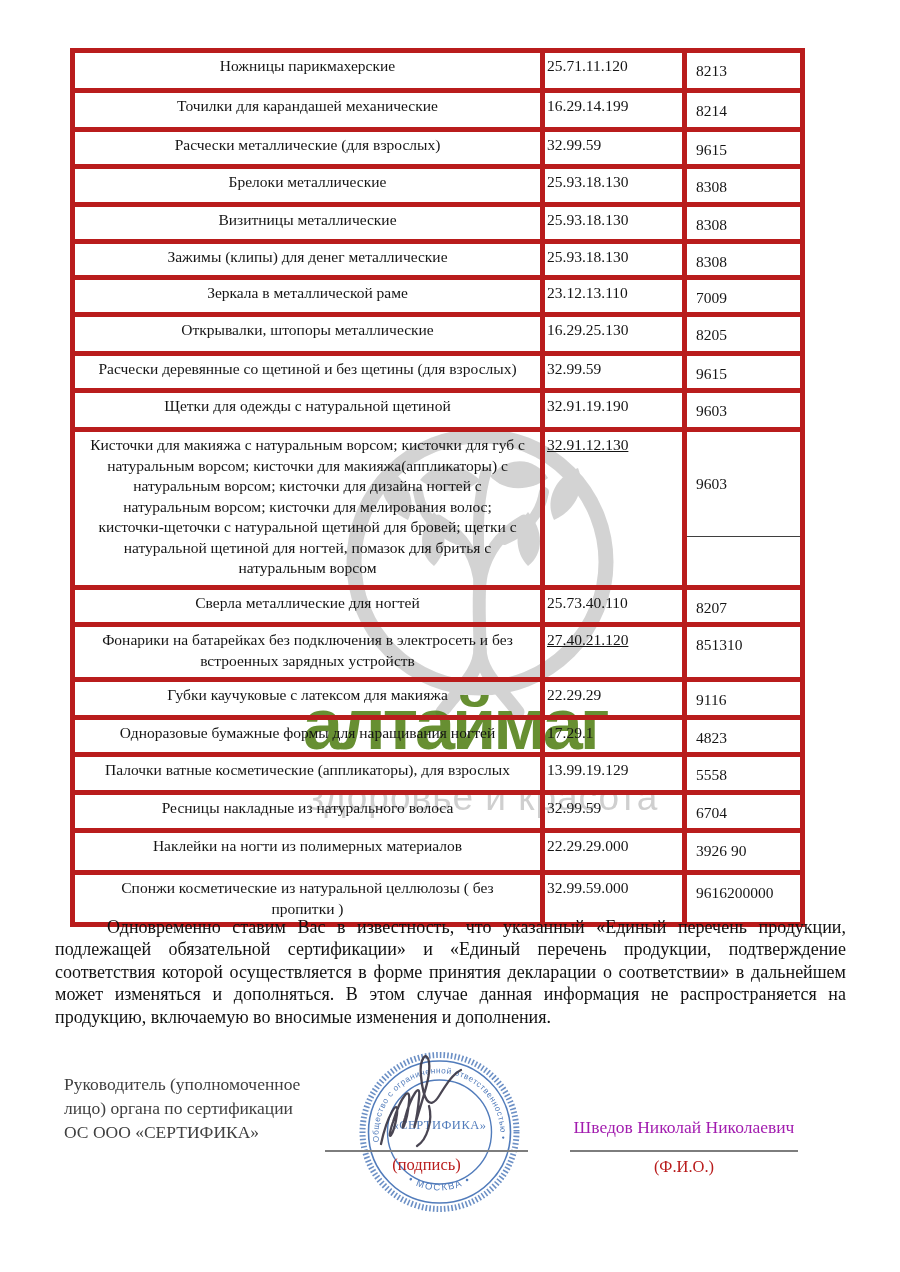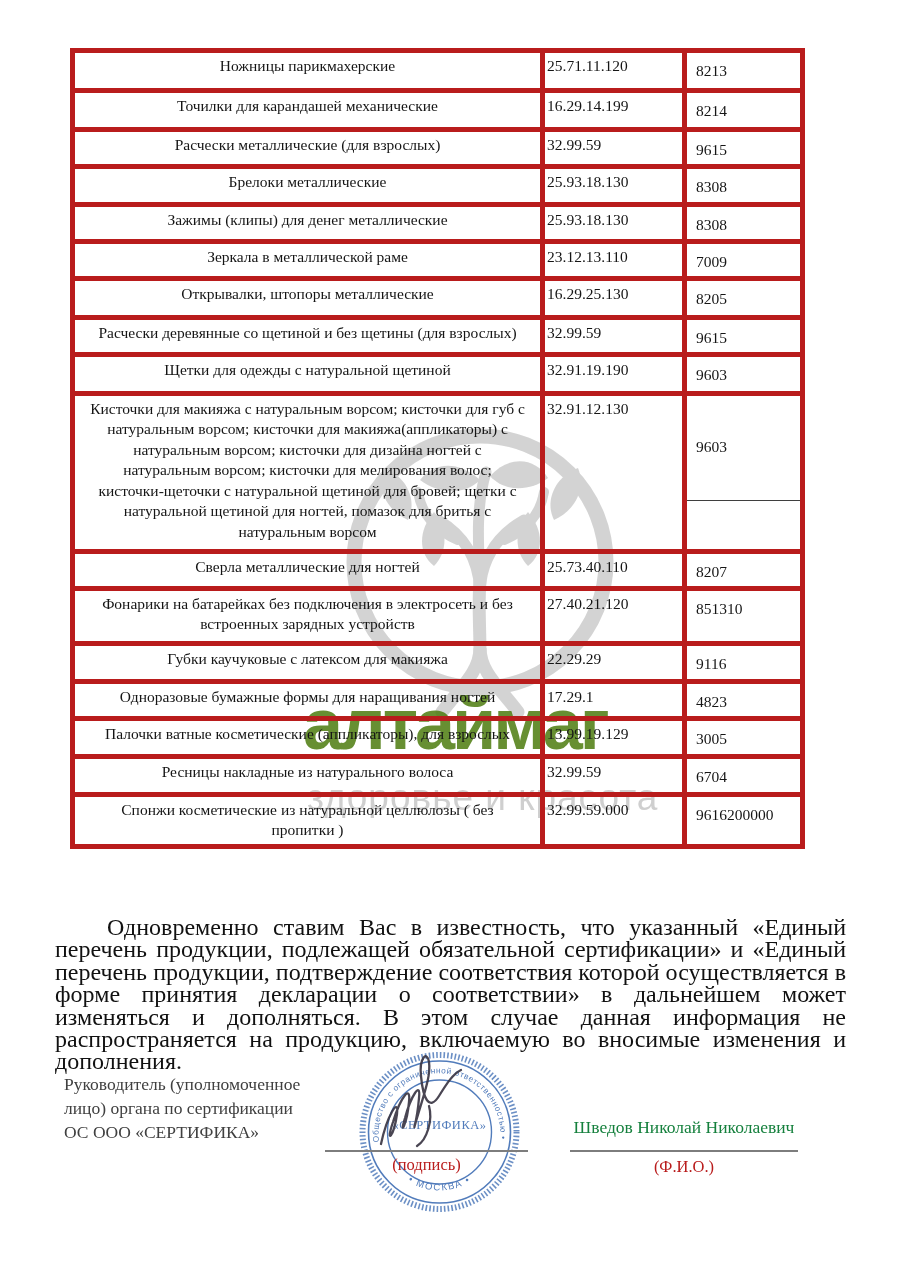--- a/index.html
+++ b/index.html
@@ -26,49 +26,49 @@
   .tbl-wrap { position:absolute; left:70px; top:48px; z-index:2; }
   table.products { border-collapse:collapse; table-layout:fixed; width:730px; }
   table.products td {
     border:5px solid #b91c1c; vertical-align:top;
     font-size:15.5px; line-height:20.5px; color:#151515;
     box-sizing:border-box; background:transparent;
   }
   td.cell-product { width:470px; text-align:center; padding:3px 14px 3px 14px; }
   td.cell-code    { width:142px; padding:3px 2px 3px 2px;margin-top:16px; }
   td.cell-hs      { width:118px; padding:8px 4px 3px 9px; }
-  td.vmid         { vertical-align:middle; }
+  td.vmid         { vertical-align:middle;text-decoration:underline; }
   td.split        { padding:0; vertical-align:top; }
   .sub-top  { height:104px; display:flex; align-items:center; padding-left:9px; box-sizing:border-box; }
   .sub-bottom { height:49px; border-top:1px solid #3f3f3f; box-sizing:border-box; }
 
   
   .notice {
     position:absolute; z-index:2; left:55px; top:916px; width:791px;
-    font-size:24px; line-height:22.4px; text-align:justify; text-indent:52px;
+    font-size:18px; line-height:22.4px; text-align:justify; text-indent:52px;
     color:#111111;
   }
 
   
   .signer-role {
     position:absolute; z-index:2; left:64px; top:1072px; width:290px;
     font-size:17.5px; line-height:24px; white-space:pre-line; color:#404040;
   }
   .stamp-svg { position:absolute; z-index:2; left:347px; top:1046px; }
   .sig-line { position:absolute; z-index:3; height:2px; background:#7d7d7d; }
   .line-sign { left:325px; top:1150px; width:203px; }
   .line-name { left:570px; top:1150px; width:228px; }
   .caption {
     position:absolute; z-index:3; text-align:center; font-size:16.5px; color:#b91c1c;
   }
   .cap-sign { left:325px; top:1155px; width:203px; }
   .cap-name { left:570px; top:1157px; width:228px; }
   .signer-name {
     position:absolute; z-index:2; left:566px; top:1117px; width:236px;
-    text-align:center; font-size:17.5px; color:#15803d; white-space:nowrap;
+    text-align:center; font-size:17.5px; color:#a21caf; white-space:nowrap;
   }
 </style>
 </head>
 <body>
 
 <div class="page">
 
   <svg class="wm wm-logo" width="285" height="300" viewBox="0 0 285 300" fill="none">
     <g stroke="#b7b7b7" fill="none">
       <circle cx="142" cy="142" r="126" stroke-width="15"></circle>
@@ -112,20 +112,25 @@
             <td class="cell-product">Расчески металлические (для взрослых)</td>
             <td class="cell-code">32.99.59</td>
             <td class="cell-hs">9615</td>
           </tr>
           <tr style="height: 38px;">
             <td class="cell-product">Брелоки металлические</td>
             <td class="cell-code">25.93.18.130</td>
             <td class="cell-hs">8308</td>
           </tr>
           <tr style="height: 36px;">
+            <td class="cell-product">Визитницы металлические</td>
+            <td class="cell-code">25.93.18.130</td>
+            <td class="cell-hs">8308</td>
+          </tr>
+          <tr style="height: 36px;">
             <td class="cell-product">Зажимы (клипы) для денег металлические</td>
             <td class="cell-code">25.93.18.130</td>
             <td class="cell-hs">8308</td>
           </tr>
           <tr style="height: 37px;">
             <td class="cell-product">Зеркала в металлической раме</td>
             <td class="cell-code">23.12.13.110</td>
             <td class="cell-hs">7009</td>
           </tr>
           <tr style="height: 39px;">
@@ -167,26 +172,31 @@
             <td class="cell-hs">9116</td>
           </tr>
           <tr style="height: 37px;">
             <td class="cell-product">Одноразовые бумажные формы для наращивания ногтей</td>
             <td class="cell-code">17.29.1</td>
             <td class="cell-hs">4823</td>
           </tr>
           <tr style="height: 38px;">
             <td class="cell-product">Палочки ватные косметические (аппликаторы), для взрослых</td>
             <td class="cell-code">13.99.19.129</td>
-            <td class="cell-hs">3005</td>
+            <td class="cell-hs">5558</td>
           </tr>
           <tr style="height: 38px;">
             <td class="cell-product">Ресницы накладные из натурального волоса</td>
             <td class="cell-code">32.99.59</td>
             <td class="cell-hs">6704</td>
+          </tr>
+          <tr style="height: 42px;">
+            <td class="cell-product">Наклейки на ногти из полимерных материалов</td>
+            <td class="cell-code">22.29.29.000</td>
+            <td class="cell-hs">3926 90</td>
           </tr>
           <tr style="height: 33px;">
             <td class="cell-product">Спонжи косметические из натуральной целлюлозы ( без пропитки )</td>
             <td class="cell-code">32.99.59.000</td>
             <td class="cell-hs">9616200000</td>
           </tr>
         </tbody>
     </table>
   </div>
 

